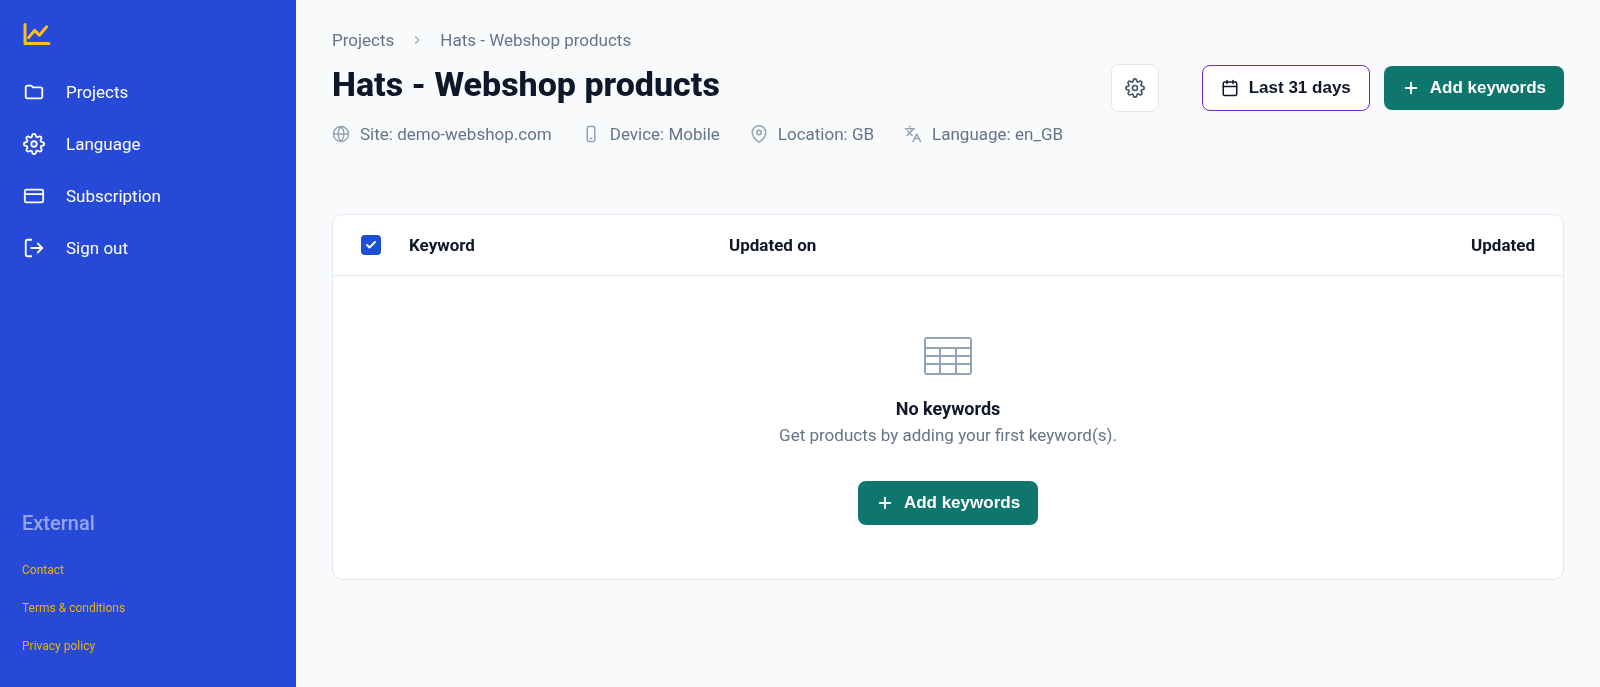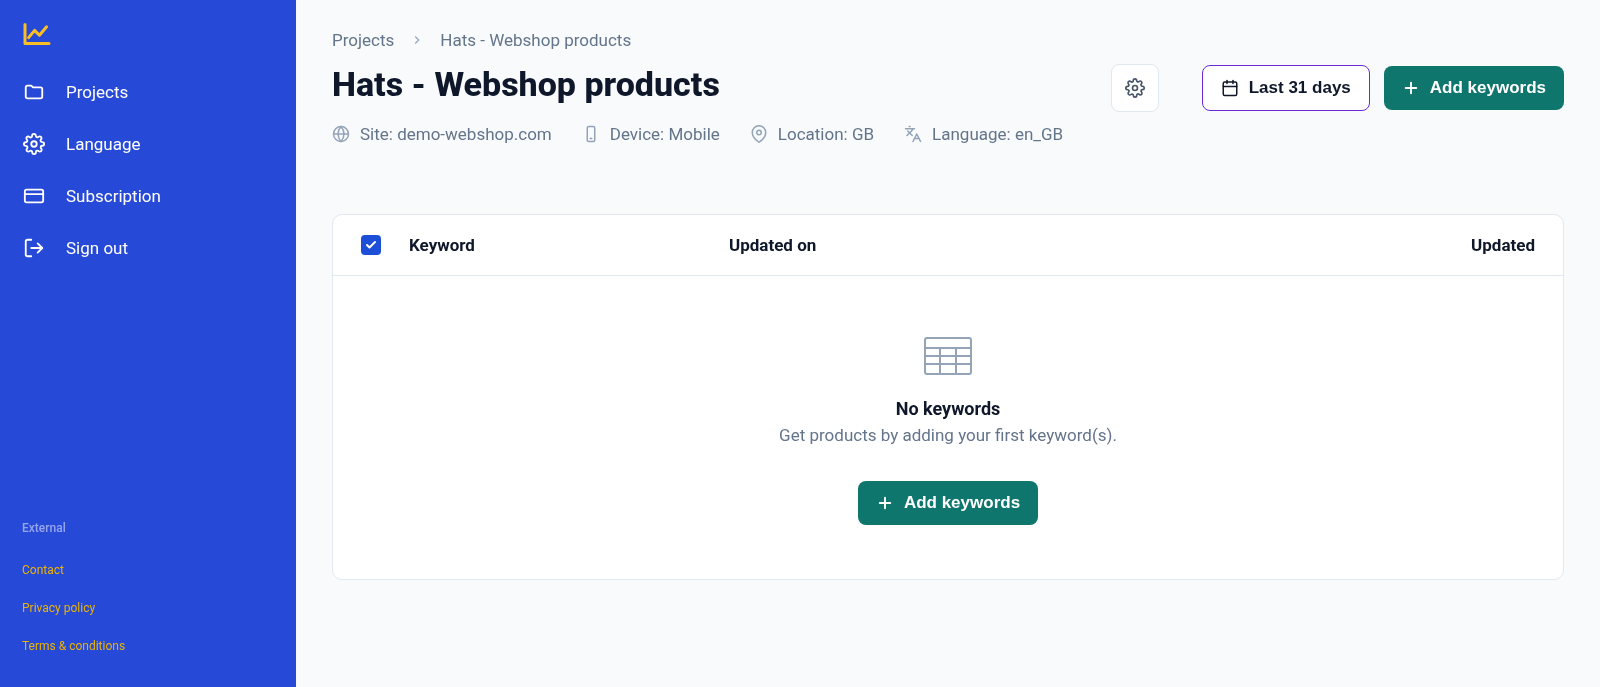--- a/index.html
+++ b/index.html
@@ -40,21 +40,21 @@
   display: flex;
   align-items: center;
   justify-content: center;
 }
 .sidebar-spacer { flex: 1; }
 .external-section {
   padding: 0 22px;
 }
 .external-heading {
   color: rgba(255,255,255,0.5);
-  font-size: 12px;
+  font-size: 20px;
   font-weight: 500;
   margin-bottom: 16px;
 }
 .external-link {
   color: #eab308;
   font-size: 12px;
   padding: 12px 0;
   cursor: pointer;
 }
 .main {
@@ -229,22 +229,22 @@
       </span>
       <span>Sign out</span>
     </div>
   </div>
 
   <div class="sidebar-spacer"></div>
 
   <div class="external-section">
     <div class="external-heading">External</div>
     <div class="external-link">Contact</div>
+    <div class="external-link">Terms &amp; conditions</div>
     <div class="external-link">Privacy policy</div>
-    <div class="external-link">Terms &amp; conditions</div>
   </div>
 </aside>
 
 <main class="main">
 
   <nav class="breadcrumb">
     <span>Projects</span>
     <span class="breadcrumb-sep">
       <svg width="14" height="14" viewBox="0 0 24 24" fill="none" stroke="currentColor" stroke-width="2">
           <polyline points="9 18 15 12 9 6"></polyline>

